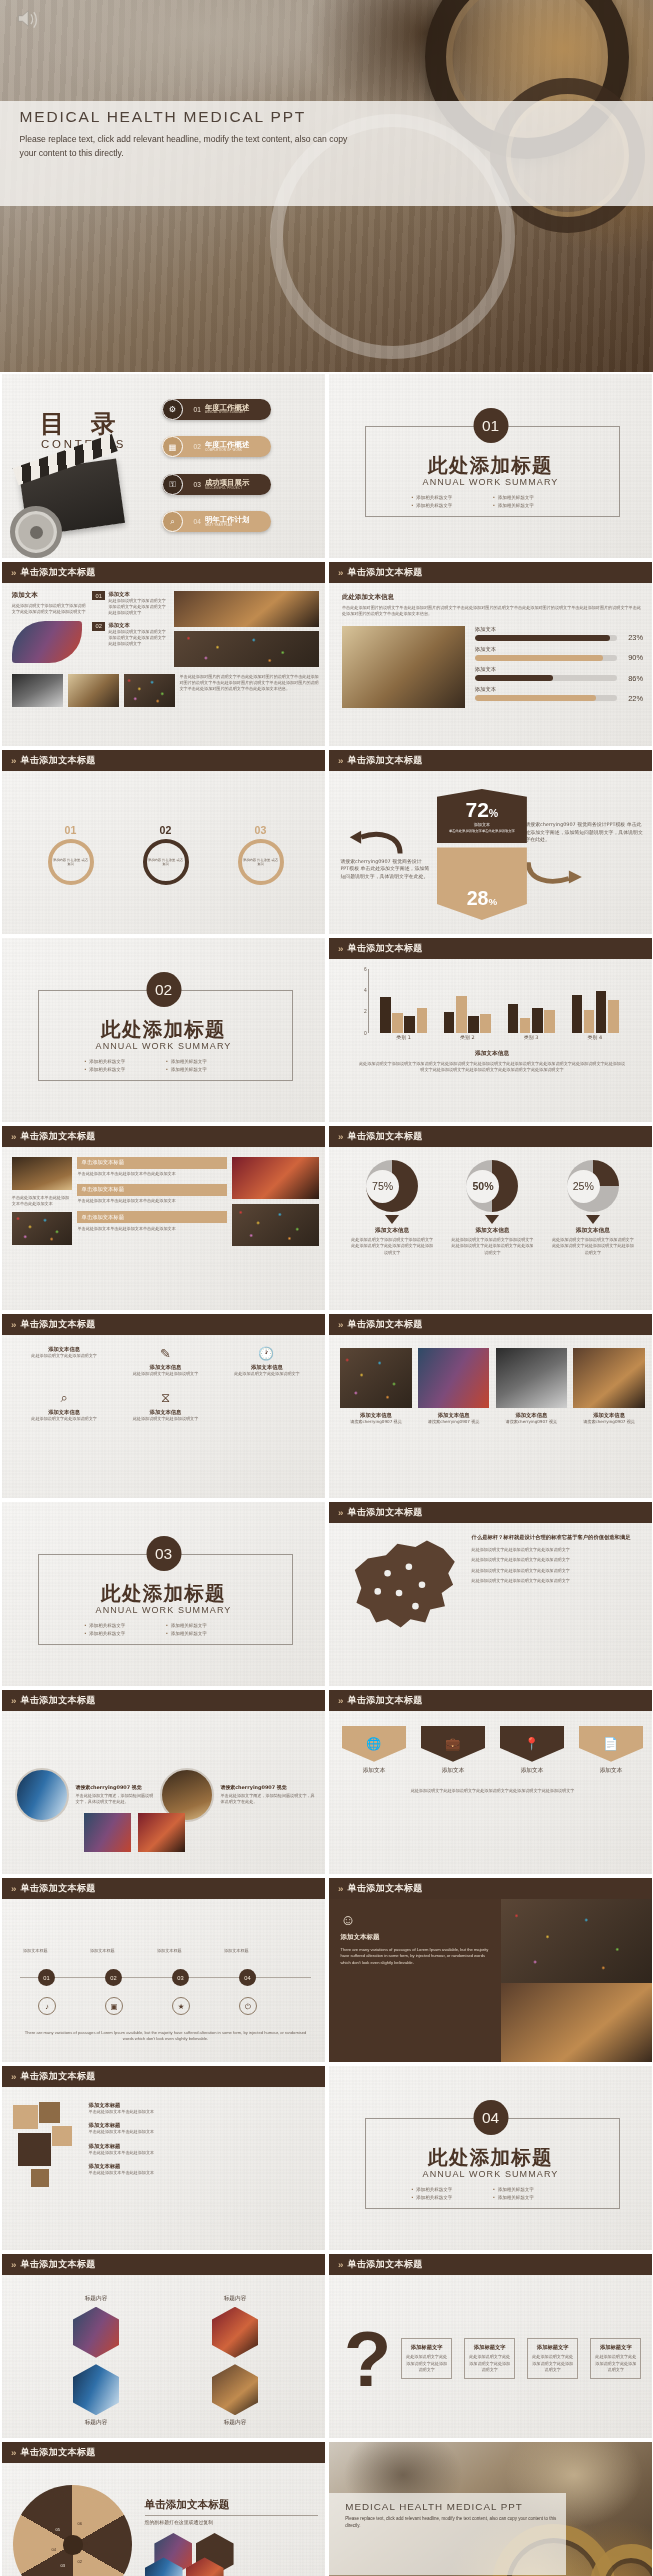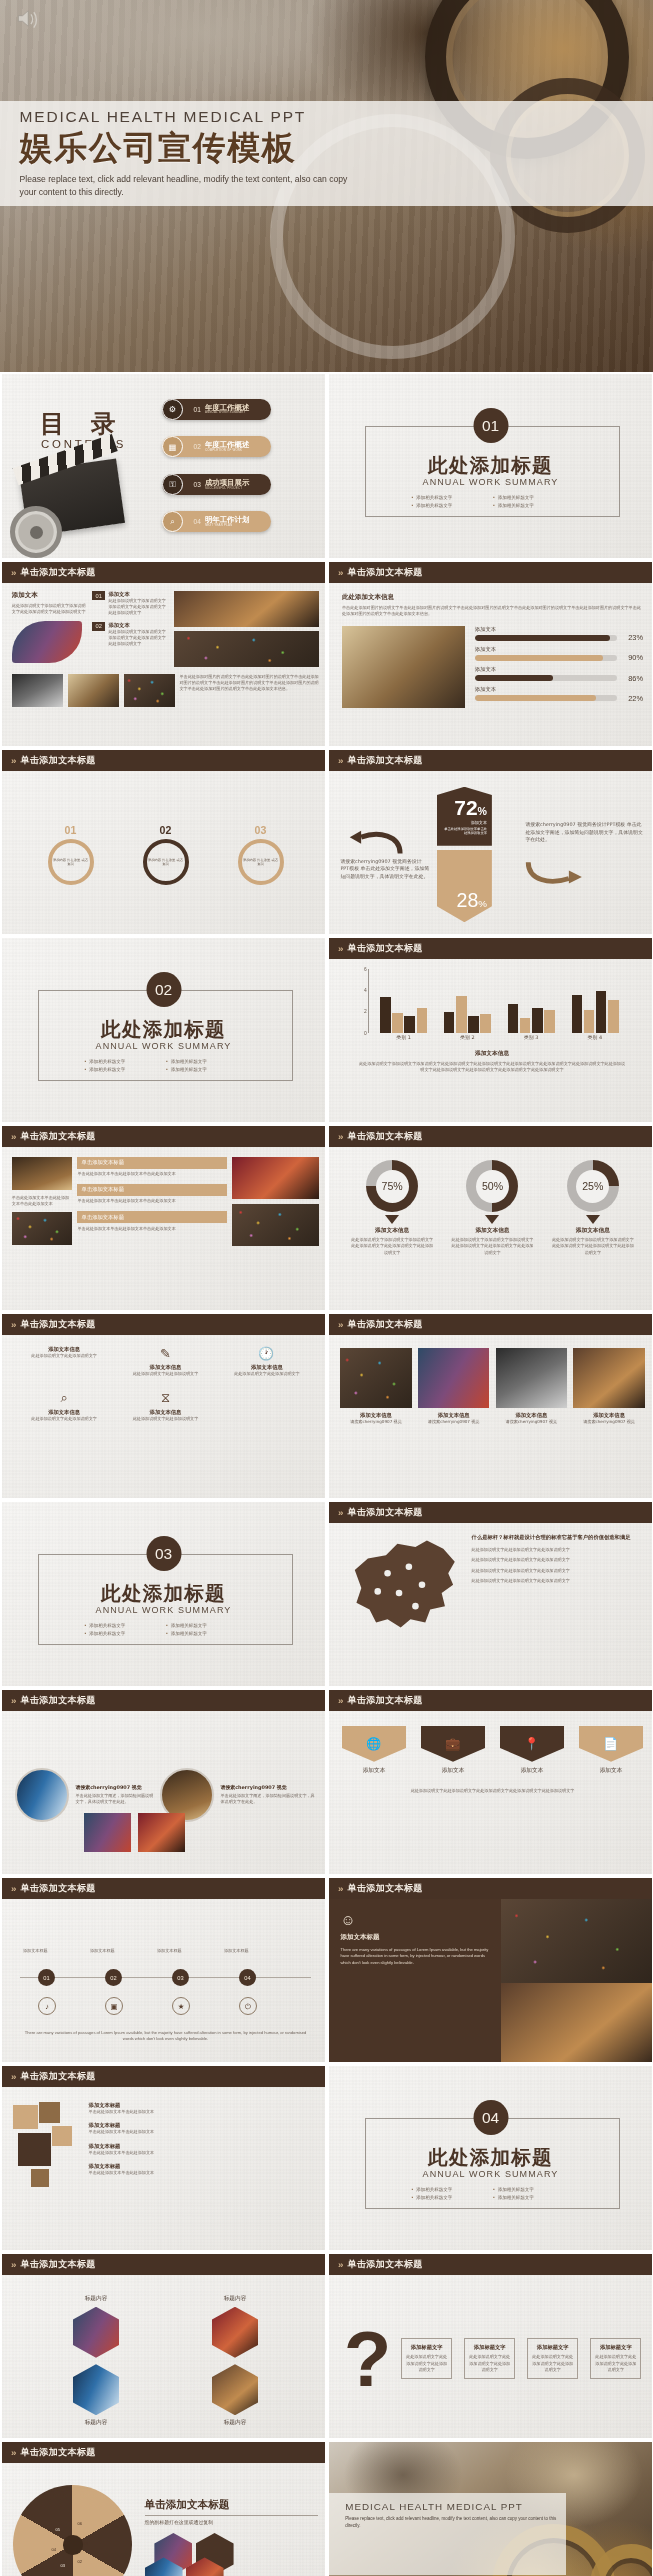--- a/index.html
+++ b/index.html
@@ -124,39 +124,39 @@
   .bar-lbl{ font-size:5.3px; color:#4b3b30; margin-bottom:0.8px;}
 
   
   .ring{ width:46px;height:46px;border-radius:50%;display:flex;align-items:center;
       justify-content:center;flex-direction:column;}
   .ring.d{ border:4.9px solid #4a3426;}
   .ring.t{ border:4.9px solid #cda87d;}
   .ring .rt{ font-size:3.3px; line-height:1.3; text-align:center; color:#6a5c50;}
 
   
-  .hexbox{ width:55px; padding:9.8px 4.9px 9.8px; text-align:right; color:#fff;
+  .hexbox{ width:90px; padding:9.8px 4.9px 9.8px; text-align:center; color:#fff;
       clip-path:polygon(0 14%,50% 0,100% 14%,100% 100%,0 100%);}
   .hexbox.b{ clip-path:polygon(0 0,100% 0,100% 78%,50% 100%,0 78%); }
 
   
   .chart{ position:absolute; left:28px; top:9.8px; width:270px; height:74px;}
   .chart .yax{ position:absolute; left:0; top:0; height:64px; width:11.4px;}
   .chart .yax span{ position:absolute; right:1.6px; font-size:4.9px; color:#6a5c50; transform:translateY(-50%);}
   .chart .axis{ position:absolute; left:11.4px; top:0; width:0.8px; height:64px; background:#9d968f;}
   .chart .plot{ position:absolute; left:14.7px; top:0; right:0; height:64px;
       display:flex; align-items:flex-end; justify-content:space-around;}
   .cat{ display:flex; align-items:flex-end; gap:1.6px; height:100%;}
   .cat .bb{ width:10.6px; }
   .catlbl{ position:absolute; top:65px; width:100%; display:flex; justify-content:space-around;
       font-size:4.9px; color:#5b4b3e;}
 
   
   .donut{ width:52px;height:52px;border-radius:50%; display:flex;align-items:center;
-      justify-content:center; position:relative;}
+      position:relative;}
   .donut .hole{ width:33px;height:33px;border-radius:50%;background:#f2f1ef;
       display:flex;align-items:center;justify-content:center;
       font-size:10.6px; color:#4a3a2d;}
   .tri{ width:0;height:0;border-left:7.4px solid transparent;border-right:7.4px solid transparent;
       border-top:9px solid #4a3426; margin:3.3px auto 2.5px;}
 
   
   .img{ position:relative; overflow:hidden; background:#6b5d4d;}
   .img.a{ background:linear-gradient(135deg,#d8c49a,#8a6a42 55%,#3a2c1f);}
   .img.b{ background:linear-gradient(140deg,#5b3f2c,#c08b4f 60%,#2c2018);}
@@ -222,21 +222,20 @@
   <div class="reel r1"></div>
   <div class="reel r2"></div>
   <div class="reel r3"></div>
   <svg class="sound-icon" viewBox="0 0 32 30">
     <path d="M3 11h6l8-7v22l-8-7H3z" fill="#d8d4cd" stroke="#9a948c"></path>
     <path d="M21 9c3 4 3 10 0 14M25 6c5 6 5 16 0 22" stroke="#d8d4cd" fill="none" stroke-width="2"></path>
   </svg>
   <div class="band"></div>
   <div class="cover-inner">
     <div class="cover-eyebrow">MEDICAL HEALTH MEDICAL PPT</div>
-    <div class="cover-title zh">娱乐公司宣传模板</div>
     <div class="cover-desc">Please replace text, click add relevant headline, modify the text content, also can copy your content to this directly.</div>
   </div>
 </div>
 
 <div class="grid">
 
   <div class="slide">
     <div class="paperbg"></div>
     <div class="toc-title zh">目 录</div>
     <div class="toc-sub">CONTENTS</div>
@@ -421,21 +420,21 @@
         </svg>
         <div class="tiny6 zh">请搜索cherrying0907 视觉商务设计PPT模板 单击此处添加文字阐述，添加简短问题说明文字，具体说明文字在此处。</div>
       </div>
       <div style="width:82px;text-align:center;">
         <div class="hexbox" style="background:#4a3426">
           <div style="font-size:21px;font-weight:bold;line-height:1;">72<span style="font-size:10.6px">%</span></div>
           <div style="font-size:4.1px;margin-top:2.5px" class="zh">添加文本</div>
           <div style="font-size:3.3px;margin-top:1.6px;line-height:1.4" class="zh">单击此处添加说明文字单击此处添加说明文字</div>
         </div>
         <div class="hexbox b" style="background:#cda87d;margin-top:4.1px;padding:6.5px 4.9px 11.4px">
-          <div style="font-size:19.6px;font-weight:normal;line-height:1;margin-top:35px;">28<span style="font-size:9.8px">%</span></div>
+          <div style="font-size:19.6px;font-weight:bold;line-height:1;margin-top:35px;">28<span style="font-size:9.8px">%</span></div>
         </div>
       </div>
       <div style="flex:1;">
         <div class="tiny6 zh">请搜索cherrying0907 视觉商务设计PPT模板 单击此处添加文字阐述，添加简短问题说明文字，具体说明文字在此处。</div>
         <svg width="65" height="26" viewBox="0 0 80 32" style="margin-top:14.7px">
           <path d="M4 4 C4 26 30 32 54 24" stroke="#8d6b46" stroke-width="6" fill="none"></path>
           <path d="M54 30 L54 14 L70 22 Z" fill="#8d6b46"></path>
         </svg>
       </div>
     </div>
@@ -552,21 +551,21 @@
     <div class="body" style="display:flex;justify-content:space-around;padding:13px 13px 0;">
       <div style="width:82px;text-align:center;">
         <div class="donut" style="margin:0 auto;background:conic-gradient(#4a3426 0% 75%, #b8b5b2 75% 100%);">
           <div class="hole">75%</div>
         </div>
         <div class="tri"></div>
         <div class="mini-title zh" style="font-size:5.7px">添加文本信息</div>
         <div class="tiny zh" style="margin-top:2.5px">此处添加说明文字添加说明文字添加说明文字此处添加说明文字此处添加说明文字此处添加说明文字</div>
       </div>
       <div style="width:82px;text-align:center;">
-        <div class="donut" style="margin:0 auto;background:conic-gradient(#4a3426 0% 50%, #b8b5b2 50% 100%);">
+        <div class="donut" style="margin:0 auto;background:conic-gradient(#4a3426 0% 50%, #b8b5b2 50% 100%);font-weight:bold;">
           <div class="hole">50%</div>
         </div>
         <div class="tri"></div>
         <div class="mini-title zh" style="font-size:5.7px">添加文本信息</div>
         <div class="tiny zh" style="margin-top:2.5px">此处添加说明文字添加说明文字添加说明文字此处添加说明文字此处添加说明文字此处添加说明文字</div>
       </div>
       <div style="width:82px;text-align:center;">
         <div class="donut" style="margin:0 auto;background:conic-gradient(#4a3426 0% 25%, #b8b5b2 25% 100%);">
           <div class="hole">25%</div>
         </div>

